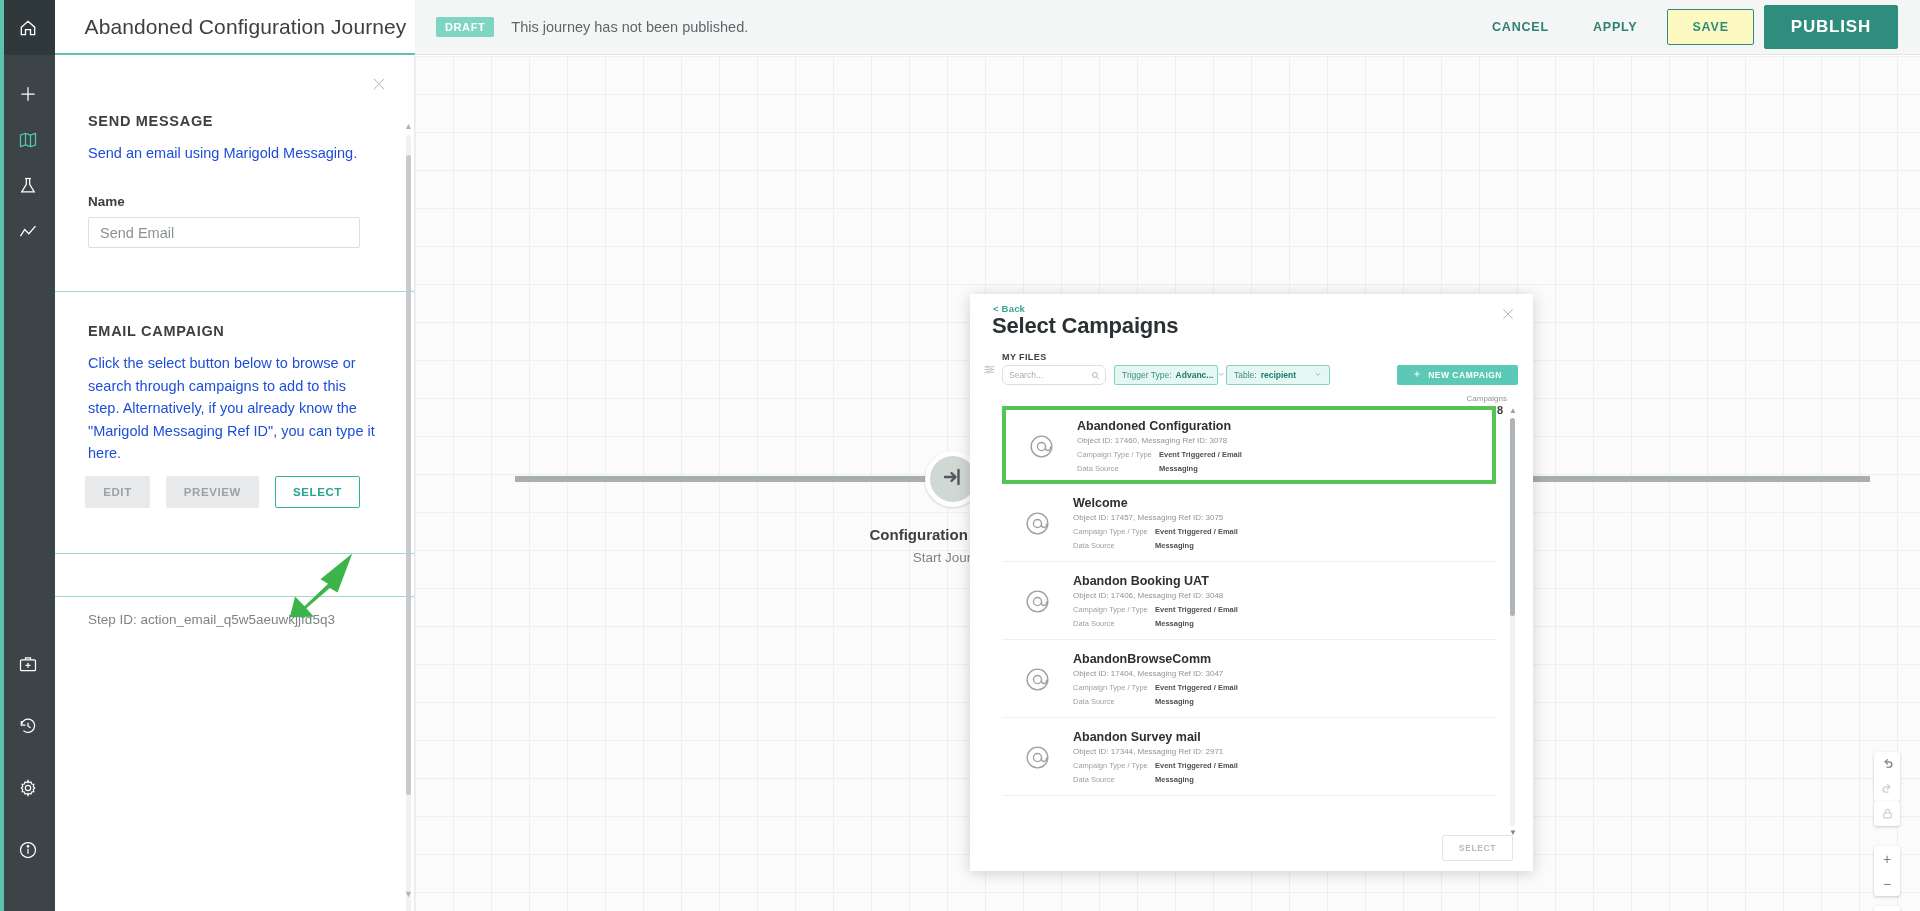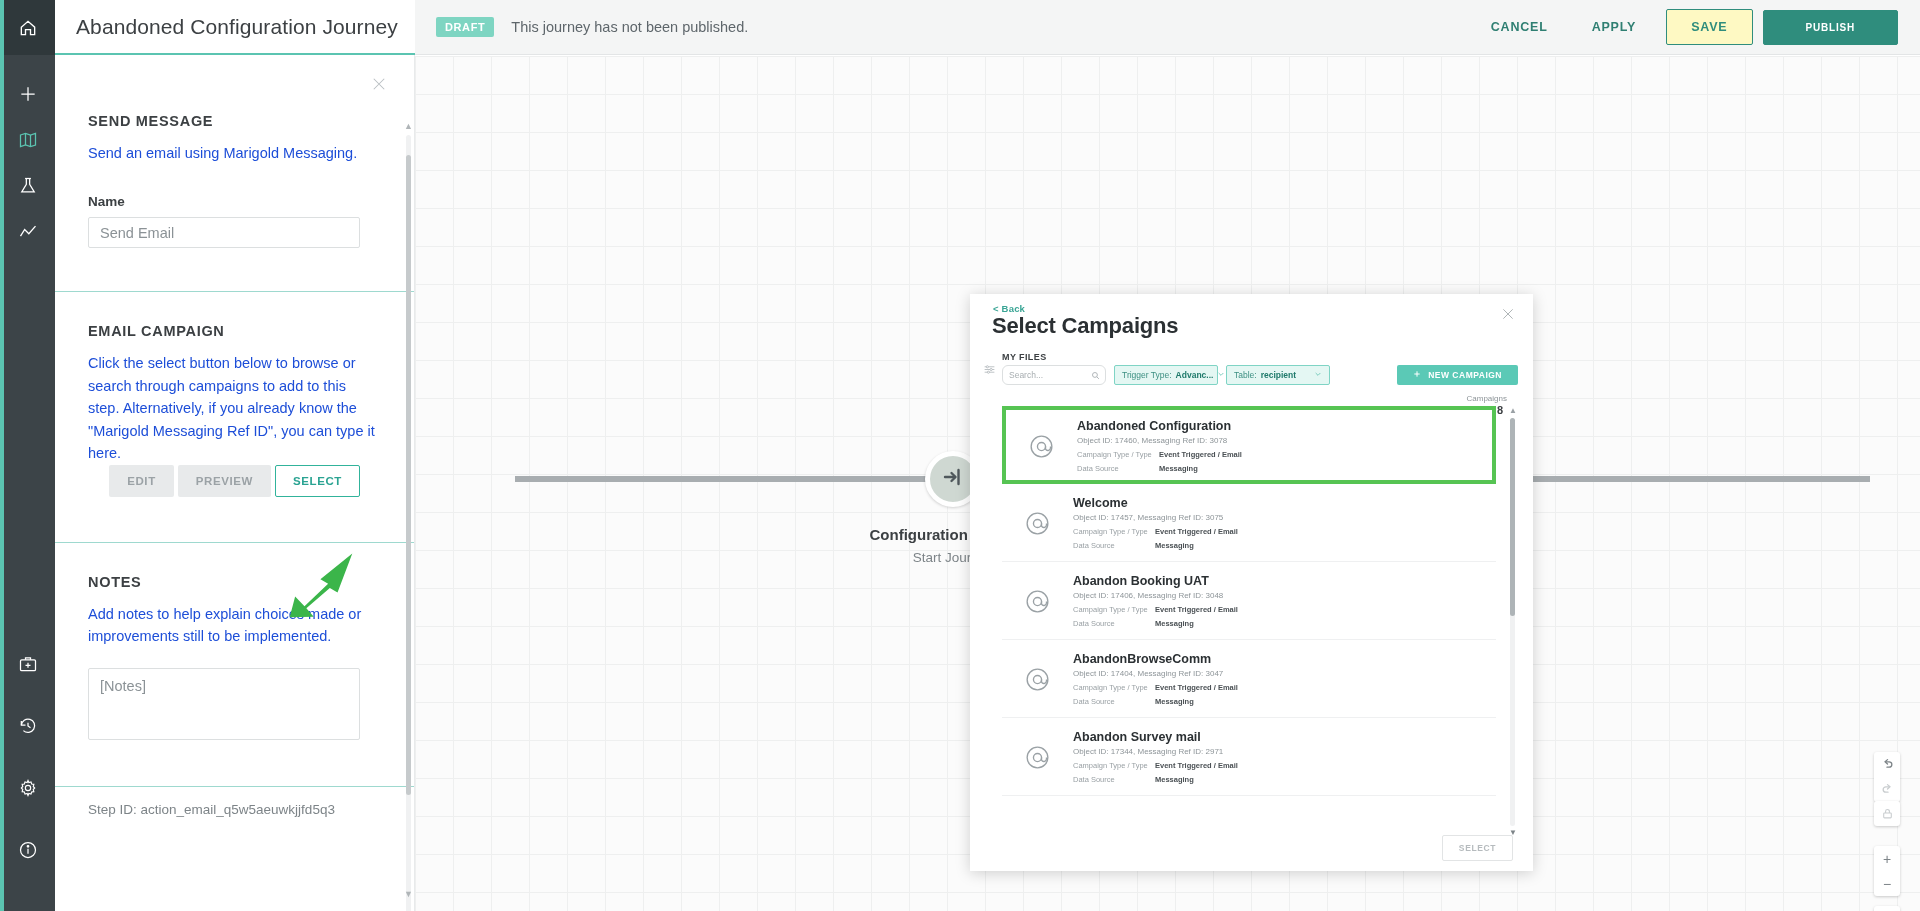--- a/index.html
+++ b/index.html
@@ -42,20 +42,21 @@
     width: 1865px; height: 55px;
     display: flex; align-items: stretch;
     z-index: 30;
   }
   .header-titlewrap {
     width: 360px; height: 55px;
     background: #ffffff;
     display: flex; align-items: center;
     padding-left: 21px;
     border-bottom: 2px solid #5bc4b1;
+    justify-content: center;
   }
   .header-title {
     font-size: 21px; font-weight: 400; color: #3c4043; letter-spacing: .1px;
   }
   .header-right {
     flex: 1; height: 55px; background: #f4f5f5;
     display: flex; align-items: center;
     border-bottom: 1px solid #e3e5e6;
     padding: 0 22px 0 21px;
   }
@@ -77,22 +78,22 @@
     font-family: "Liberation Sans", sans-serif;
   }
   .btn-outline {
     background: #fef9c3; border: 1px solid #2f8d7d;
     color: #2f8d7d; font-size: 12.5px; font-weight: 700;
     letter-spacing: .8px; padding: 10px 24px; cursor: pointer; border-radius: 2px;
     margin-left: 8px; font-family: "Liberation Sans", sans-serif;
   }
   .btn-solid {
     background: #2f8d7d; border: 1px solid #2f8d7d;
-    color: #ffffff; font-size: 10px; font-weight: 700;
-    letter-spacing: .8px; padding: 11px 42px; cursor: pointer; border-radius: 2px;
+    color: #ffffff; font-size: 17px; font-weight: 700;
+    letter-spacing: .8px; padding: 11px 26px; cursor: pointer; border-radius: 2px;
     margin-left: 10px; font-family: "Liberation Sans", sans-serif;
   }
 
   
   .panel {
     position: absolute; left: 55px; top: 55px;
     width: 360px; height: 856px;
     background: #ffffff; z-index: 25;
     border-right: 1px solid #e8eaeb;
   }
@@ -137,21 +138,21 @@
     font-family: "Liberation Sans", sans-serif; background: #fff;
   }
   .text-input::placeholder { color: #8b9296; }
   .textarea-input {
     width: 272px; height: 72px; margin-top: 20px; resize: none;
     border: 1px solid #dcdfe0; border-radius: 2px;
     padding: 9px 11px; font-size: 14.5px; color: #4a5054;
     font-family: "Liberation Sans", sans-serif; background: #fff;
   }
   .textarea-input::placeholder { color: #8b9296; }
-  .btn-row { display: flex; gap: 4px; justify-content: flex-end; width: 272px; }
+  .btn-row { display: flex; gap: 16px; margin-top: 11px; justify-content: flex-end; width: 272px; }
   .mini-btn {
     background: #e8eaeb; border: 1px solid transparent;
     color: #9ba2a6; font-size: 11.5px; font-weight: 700; letter-spacing: .6px;
     padding: 9px 17px; border-radius: 2px; cursor: default;
     font-family: "Liberation Sans", sans-serif;
   }
   .mini-btn.enabled {
     background: #ffffff; border: 1px solid #31b39b; color: #2aa392; cursor: pointer;
   }
   .step-id {
@@ -537,25 +538,20 @@
       <div class="sec-desc">Click the select button below to browse or search through campaigns to add to this step. Alternatively, if you already know the "Marigold Messaging Ref ID", you can type it here.</div>
       <div class="btn-row">
         <button class="mini-btn">EDIT</button>
         <button class="mini-btn">PREVIEW</button>
         <button class="mini-btn enabled">SELECT</button>
       </div>
     </div>
 
     <div class="sec-divider" style="margin-top:45px;"></div>
 
-    <div class="sec" style="padding-top:31px;">
-      <div class="sec-title">NOTES</div>
-      <div class="sec-desc">Add notes to help explain choices made or improvements still to be implemented.</div>
-      <textarea class="textarea-input" placeholder="[Notes]" style=""></textarea>
-    </div>
 
     <div class="sec-divider" style="margin-top:42px;"></div>
     <div class="step-id">Step ID: action_email_q5w5aeuwkjjfd5q3</div>
   </div>
 
   <svg class="annot-arrow" width="90" height="80" viewBox="0 0 90 80">
     <path d="M78 6 L48 34 L56 38 L34 62 L24 53 L20 74 L44 72 L36 64 L58 42 L66 46 Z" fill="#3bb54a" transform="rotate(4 45 40)"></path>
   </svg>
 
   <div class="modal">

